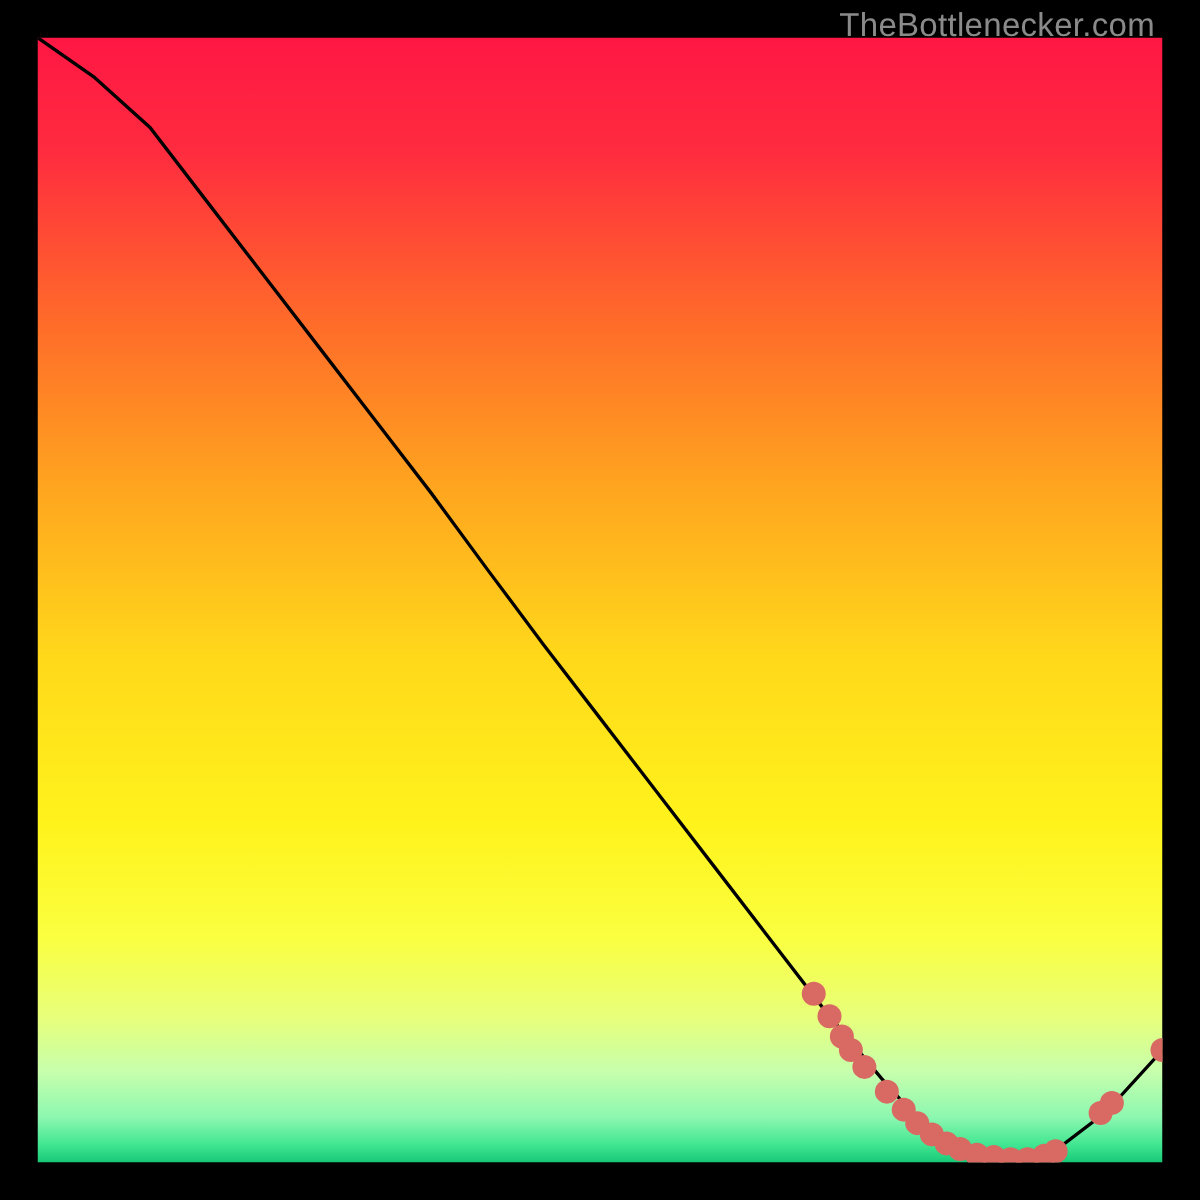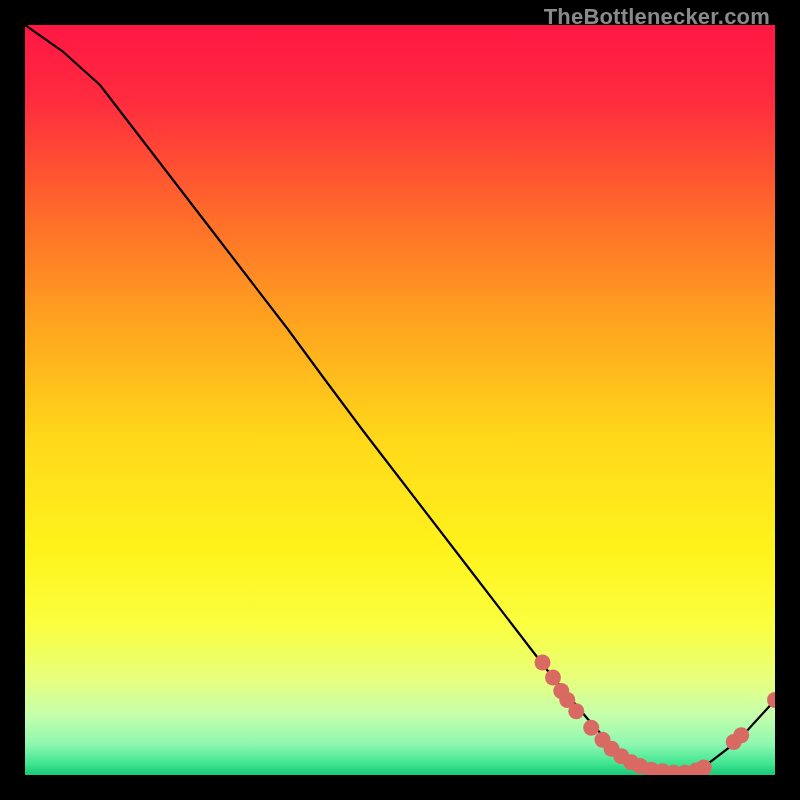--- a/index.html
+++ b/index.html
@@ -25,21 +25,21 @@
     top: 0;
     width: 750px;
     height: 750px;
   }
   .watermark {
     position: absolute;
     top: 4px;
     right: 30px;
     color: #8a8a8a;
     font-size: 22px;
-    font-weight: 700;
+    font-weight: 400;
     letter-spacing: 0.2px;
   }
   svg { display: block; }
 </style>
 </head>
 <body>
 
 <div class="frame">
   <svg class="plot" id="plot" width="750" height="750" viewBox="0 0 750 750">
     <defs>

